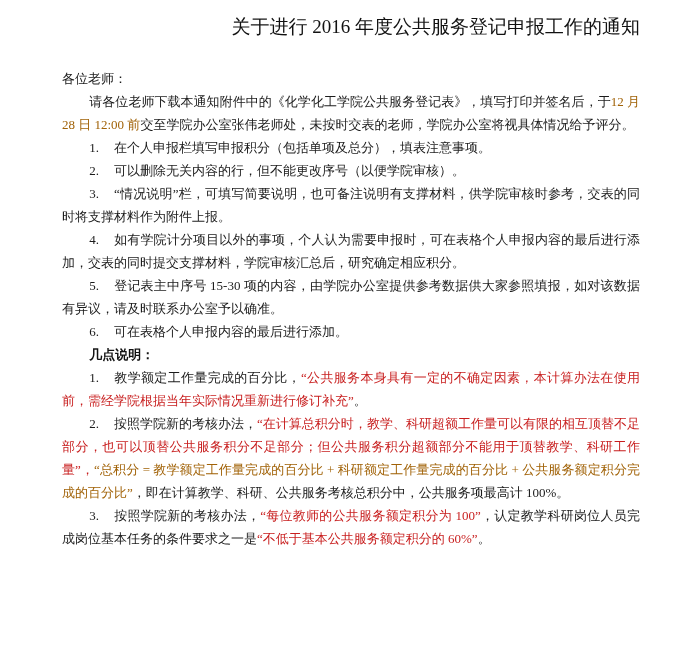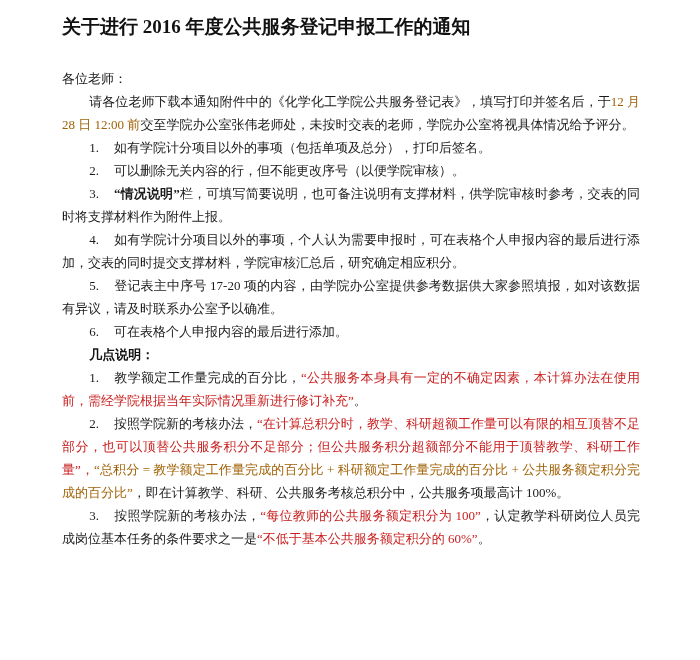--- a/index.html
+++ b/index.html
@@ -16,22 +16,22 @@
   }
   .page {
     box-sizing: border-box;
     width: 700px;
     height: 660px;
     padding: 10px 60px 0 62px;
     background: #ffffff;
   }
   .doc-title {
     font-size: 19px;
-    font-weight: bold;
-    text-align: left;
+    font-weight: normal;
+    text-align: right;
     margin: 4px 0 27px 0;
     line-height: 26px;
     color: #111111;
   }
   p.line {
     margin: 0;
     font-size: 13px;
     line-height: 23px;
     text-align: justify;
   }
@@ -39,21 +39,21 @@
     text-indent: 2.1em;
   }
   .heading {
     font-weight: bold;
     color: #111111;
   }
   .num {
     margin-right: 1.15em;
   }
   .bold {
-    font-weight: bold;
+    font-weight: normal;
   }
   .red {
     color: #c81e1e;
   }
   .red-bold {
     color: #a16207;
     font-weight: normal;
   }
 </style>
 </head>
@@ -61,29 +61,29 @@
 
 <div class="page">
 
   <h1 class="doc-title">关于进行 2016 年度公共服务登记申报工作的通知</h1>
 
   <p class="line">各位老师：</p>
 
   <p class="line indent"><span>请各位老师下载本通知附件中的《化学化工学院公共服务登记表》，填写打印并签名后，于</span><span class="red-bold">12 月 28 日 12:00 前</span><span>交至学院办公室张伟老师处，未按时交表的老师，学院办公室将视具体情况给予评分。</span></p>
 
 
-  <p class="line indent"><span class="num">1.</span><span>如有学院计分项目以外的事项（包括单项及总分），打印后签名。</span></p>
+  <p class="line indent"><span class="num">1.</span><span>在个人申报栏填写申报积分（包括单项及总分），填表注意事项。</span></p>
 
   <p class="line indent"><span class="num">2.</span><span>可以删除无关内容的行，但不能更改序号（以便学院审核）。</span></p>
 
   <p class="line indent"><span class="num">3.</span><span class="bold">“情况说明”</span><span>栏，可填写简要说明，也可备注说明有支撑材料，供学院审核时参考，交表的同时将支撑材料作为附件上报。</span></p>
 
   <p class="line indent"><span class="num">4.</span><span>如有学院计分项目以外的事项，个人认为需要申报时，可在表格个人申报内容的最后进行添加，交表的同时提交支撑材料，学院审核汇总后，研究确定相应积分。</span></p>
 
-  <p class="line indent"><span class="num">5.</span><span>登记表主中序号 17-20 项的内容，由学院办公室提供参考数据供大家参照填报，如对该数据有异议，请及时联系办公室予以确准。</span></p>
+  <p class="line indent"><span class="num">5.</span><span>登记表主中序号 15-30 项的内容，由学院办公室提供参考数据供大家参照填报，如对该数据有异议，请及时联系办公室予以确准。</span></p>
 
   <p class="line indent"><span class="num">6.</span><span>可在表格个人申报内容的最后进行添加。</span></p>
 
   <p class="line indent heading">几点说明：</p>
 
   <p class="line indent"><span class="num">1.</span><span>教学额定工作量完成的百分比，</span><span class="red">“公共服务本身具有一定的不确定因素，本计算办法在使用前，需经学院根据当年实际情况重新进行修订补充”</span><span>。</span></p>
 
   <p class="line indent"><span class="num">2.</span><span>按照学院新的考核办法，</span><span class="red">“在计算总积分时，教学、科研超额工作量可以有限的相互顶替不足部分，也可以顶替公共服务积分不足部分；但公共服务积分超额部分不能用于顶替教学、科研工作量”，</span><span class="red-bold">“总积分 = 教学额定工作量完成的百分比 + 科研额定工作量完成的百分比 + 公共服务额定积分完成的百分比”</span><span>，即在计算教学、科研、公共服务考核总积分中，公共服务项最高计 100%。</span></p>
 
   <p class="line indent"><span class="num">3.</span><span>按照学院新的考核办法，</span><span class="red">“每位教师的公共服务额定积分为 100”</span><span>，认定教学科研岗位人员完成岗位基本任务的条件要求之一是</span><span class="red">“不低于基本公共服务额定积分的 60%”</span><span>。</span></p>

